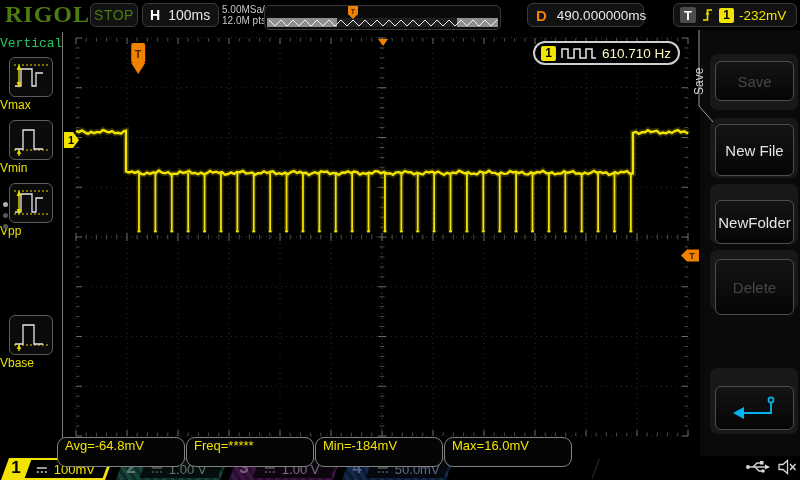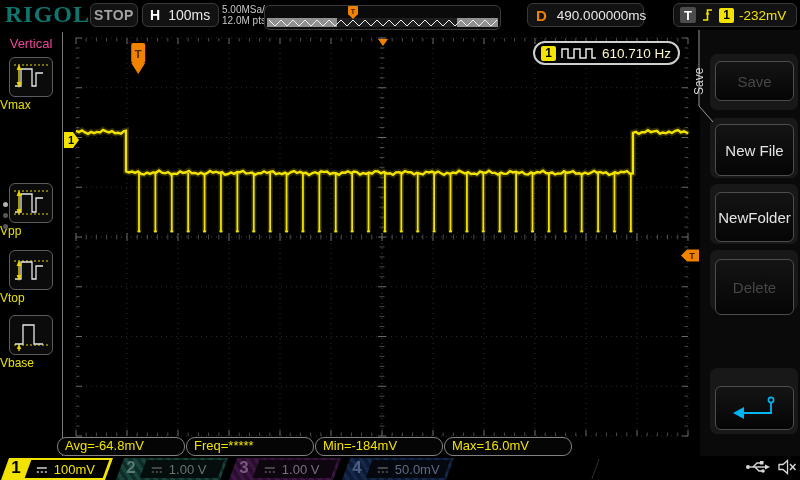--- a/index.html
+++ b/index.html
@@ -1,41 +1,41 @@
 <!DOCTYPE html>
 <html><head>
 <meta charset="utf-8">
 <style>
   html,body{margin:0;padding:0;background:#000;}
   #root{position:relative;width:800px;height:480px;background:#000;overflow:hidden;
         font-family:"Liberation Sans",sans-serif;-webkit-font-smoothing:antialiased;}
   
   .hdr-brand{position:absolute;left:5px;top:1px;font-family:"Liberation Serif",serif;
-             font-weight:bold;font-size:24px;color:#0f766e;letter-spacing:1px;}
+             font-weight:bold;font-size:24px;color:#4d7c0f;letter-spacing:1px;}
   .hbox{position:absolute;top:3px;height:24px;background:#121212;border:1px solid #3a3a3a;
         border-radius:6px;box-sizing:border-box;display:flex;align-items:center;}
   .stop-box{left:90px;width:48px;justify-content:center;}
-  .stop-box span{color:#a3a3a3;font-weight:bold;font-size:14px;letter-spacing:.5px;}
+  .stop-box span{color:#4d7c0f;font-weight:normal;font-size:14px;letter-spacing:.5px;}
   .h-box{left:142px;width:77px;padding:0 7px;gap:8px;}
   .h-box .pfx{color:#fff;font-weight:bold;font-size:14px;}
   .h-box .val{color:#e8e8e8;font-size:14px;}
   .srate{position:absolute;left:222px;top:4px;font-size:10px;line-height:11px;color:#c8c8c8;}
   .membar{position:absolute;left:264px;top:5px;width:237px;height:25px;background:#0a0a0a;
           border:1px solid #3a3a3a;border-radius:6px;box-sizing:border-box;}
   .d-box{left:527px;width:117px;padding:0 8px;gap:10px;}
   .d-box .pfx{color:#f08000;font-weight:bold;font-size:15px;}
   .d-box .val{color:#e8e8e8;font-size:13.5px;}
   .t-box{left:673px;width:124px;padding:0 6px;gap:5px;}
   .t-box .pfx{background:#4c4c4c;color:#fff;font-weight:bold;font-size:13px;width:16px;height:16px;
               display:flex;align-items:center;justify-content:center;border-radius:2px;}
   .chip{background:#f2e300;color:#000;font-weight:bold;font-size:12px;width:15px;height:15px;
         display:flex;align-items:center;justify-content:center;border-radius:2px;}
   .t-box .val{color:#f2e300;font-size:13.5px;}
   
-  .side-title{position:absolute;left:0;top:36px;width:62px;text-align:center;color:#ec4899;font-size:13px;}
+  .side-title{position:absolute;left:0;top:36px;width:62px;text-align:center;color:#22c55e;font-size:13px;font-family:Liberation Mono, monospace;}
   .side-divider{position:absolute;left:62px;top:32px;width:1px;height:424px;background:#7a7a7a;}
   .side-item{position:absolute;left:0;width:62px;text-align:left;}
   .side-btn{margin:0 auto;width:44px;height:40px;background:#0b0b0b;border:1px solid #5c5c5c;
             border-radius:6px;display:flex;align-items:center;justify-content:center;box-sizing:border-box;}
   .side-label{display:block;margin-top:1px;color:#e8e000;font-size:12px;}
   .pgdot{position:absolute;left:3px;width:5px;height:5px;border-radius:50%;}
   
   .freq-box{position:absolute;left:533px;top:41px;width:147px;height:24px;background:#000;
             border:2px solid #cfcfcf;border-radius:13px;box-sizing:border-box;display:flex;
             align-items:center;gap:5px;padding:0 6px;z-index:6;}
@@ -43,21 +43,21 @@
   
   .menu-bg{position:absolute;left:700px;top:30px;width:100px;height:426px;background:#0a0a0a;}
   .menu-tab{position:absolute;left:692px;top:56px;width:16px;height:50px;color:#d8d8d8;font-size:12px;
             writing-mode:vertical-rl;transform:rotate(180deg);text-align:center;z-index:4;}
   .slot{position:absolute;left:710px;width:88px;background:#181818;border-radius:7px;z-index:3;}
   .mbtn{position:absolute;left:715px;width:79px;background:linear-gradient(#141414,#050505);
         border:1px solid #4c4c4c;border-radius:6px;color:#e4e4e4;font-size:15px;display:flex;
         align-items:center;justify-content:center;box-sizing:border-box;z-index:4;}
   .mbtn.disabled{color:#474747;}
   
-  .meas{position:absolute;top:437px;width:128px;height:19px;border:1px solid #828282;border-radius:9px;
+  .meas{position:absolute;top:437px;width:128px;height:30px;border:1px solid #828282;border-radius:9px;
         background:#050505;box-sizing:border-box;color:#f2e300;font-size:13px;line-height:16px;
         padding-left:7px;white-space:nowrap;overflow:hidden;z-index:5;}
   
   .chbar{position:absolute;left:0;top:456px;width:800px;height:24px;background:#000;}
   .ch{position:absolute;top:458px;height:22px;width:104px;transform:skewX(-20deg);transform-origin:0 100%;}
   .ch .num{position:absolute;left:6px;top:0px;font-weight:bold;font-size:17px;transform:skewX(20deg);}
   .ch .valbox{position:absolute;left:23px;top:2px;right:3px;bottom:2px;background:#000;
               display:flex;align-items:center;gap:5px;padding-left:7px;}
   .ch .valwrap{display:flex;align-items:center;gap:5px;transform:skewX(20deg);}
   .ch .scale{font-size:13px;}
@@ -136,47 +136,46 @@
         <path d="M3 5 H37" stroke="#e8d800" stroke-width="1" stroke-dasharray="2 2" fill="none"></path>
         <path d="M4 26 h6 V9 h11 V26 h4 V13 h7" fill="none" stroke="#e8e8e8" stroke-width="1.3"></path>
         <line x1="8" y1="25" x2="8" y2="7" stroke="#e8d800" stroke-width="1.4"></line>
         <polygon points="8,4 5.6,10 10.4,10" fill="#e8d800"></polygon>
         <polygon points="8,28 5.6,22 10.4,22" fill="#e8d800"></polygon>
       </svg>
     </div>
     <span class="side-label">Vmax</span>
   </div>
 
+  <div class="side-item" style="top:120px">
+    <div class="side-btn">
+      <svg width="40" height="34" viewBox="0 0 40 34">
+        <path d="M3 27 H37" stroke="#e8d800" stroke-width="1" stroke-dasharray="2 2" fill="none"></path>
+        <path d="M4 26 h8 V7 h11 V26 h9" fill="none" stroke="#e8e8e8" stroke-width="1.3"></path>
+        <line x1="8" y1="33" x2="8" y2="28" stroke="#e8d800" stroke-width="1.4"></line>
+        <polygon points="8,26 5.8,31 10.2,31" fill="#e8d800"></polygon>
+      </svg>
+    </div>
+    <span class="side-label">Vmin</span>
+  </div>
 
   <div class="side-item" style="top:183px">
     <div class="side-btn">
       <svg width="40" height="34" viewBox="0 0 40 34">
         <path d="M3 5 H37" stroke="#e8d800" stroke-width="1" stroke-dasharray="2 2" fill="none"></path>
         <path d="M3 28 H37" stroke="#e8d800" stroke-width="1" stroke-dasharray="2 2" fill="none"></path>
         <path d="M4 26 h6 V8 h11 V26 h4 V12 h7" fill="none" stroke="#e8e8e8" stroke-width="1.3"></path>
         <line x1="8" y1="26" x2="8" y2="7" stroke="#e8d800" stroke-width="1.4"></line>
         <polygon points="8,4 5.6,10 10.4,10" fill="#e8d800"></polygon>
         <polygon points="8,29 5.6,23 10.4,23" fill="#e8d800"></polygon>
       </svg>
     </div>
     <span class="side-label">Vpp</span>
   </div>
 
-  <div class="side-item" style="top:250px">
-    <div class="side-btn">
-      <svg width="40" height="34" viewBox="0 0 40 34">
-        <path d="M3 8 H37" stroke="#e8d800" stroke-width="1" stroke-dasharray="2 2" fill="none"></path>
-        <path d="M4 26 h6 V9 h11 V26 h4 V13 h7" fill="none" stroke="#e8e8e8" stroke-width="1.3"></path>
-        <line x1="8" y1="25" x2="8" y2="10" stroke="#e8d800" stroke-width="1.4"></line>
-        <polygon points="8,7 5.6,13 10.4,13" fill="#e8d800"></polygon>
-        <polygon points="8,28 5.6,22 10.4,22" fill="#e8d800"></polygon>
-      </svg>
-    </div>
-    <span class="side-label">Vtop</span>
-  </div>
 
   <div class="side-item" style="top:315px">
     <div class="side-btn">
       <svg width="40" height="34" viewBox="0 0 40 34">
         <path d="M3 27 H37" stroke="#e8d800" stroke-width="1" stroke-dasharray="2 2" fill="none"></path>
         <path d="M4 26 h8 V7 h11 V26 h9" fill="none" stroke="#e8e8e8" stroke-width="1.3"></path>
         <line x1="8" y1="33" x2="8" y2="28" stroke="#e8d800" stroke-width="1.4"></line>
         <polygon points="8,26 5.8,31 10.2,31" fill="#e8d800"></polygon>
       </svg>
     </div>
@@ -640,21 +639,21 @@
   <div class="menu-tab">Save</div>
 
   <div class="slot" style="top:54px;height:56px"></div>
   <div class="slot" style="top:118px;height:60px"></div>
   <div class="slot" style="top:184px;height:60px"></div>
   <div class="slot" style="top:250px;height:60px"></div>
   <div class="slot" style="top:368px;height:66px"></div>
 
   <div class="mbtn disabled" style="top:61px;height:40px">Save</div>
   <div class="mbtn" style="top:124px;height:52px">New File</div>
-  <div class="mbtn" style="top:192px;height:50px">NewFolder</div>
+  <div class="mbtn" style="top:200px;height:44px">NewFolder</div>
   <div class="mbtn disabled" style="top:259px;height:56px">Delete</div>
   <div class="mbtn" style="top:386px;height:44px">
     <svg width="52" height="30" viewBox="0 0 52 30">
       <circle cx="42" cy="7" r="2.6" fill="none" stroke="#00b4f0" stroke-width="1.6"></circle>
       <path d="M42 10 V20 H14" fill="none" stroke="#00b4f0" stroke-width="1.8"></path>
       <polygon points="15,14 15,26 4,20" fill="#00b4f0"></polygon>
     </svg>
   </div>
 
   <div class="meas" style="left:57px">Avg=-64.8mV</div>

